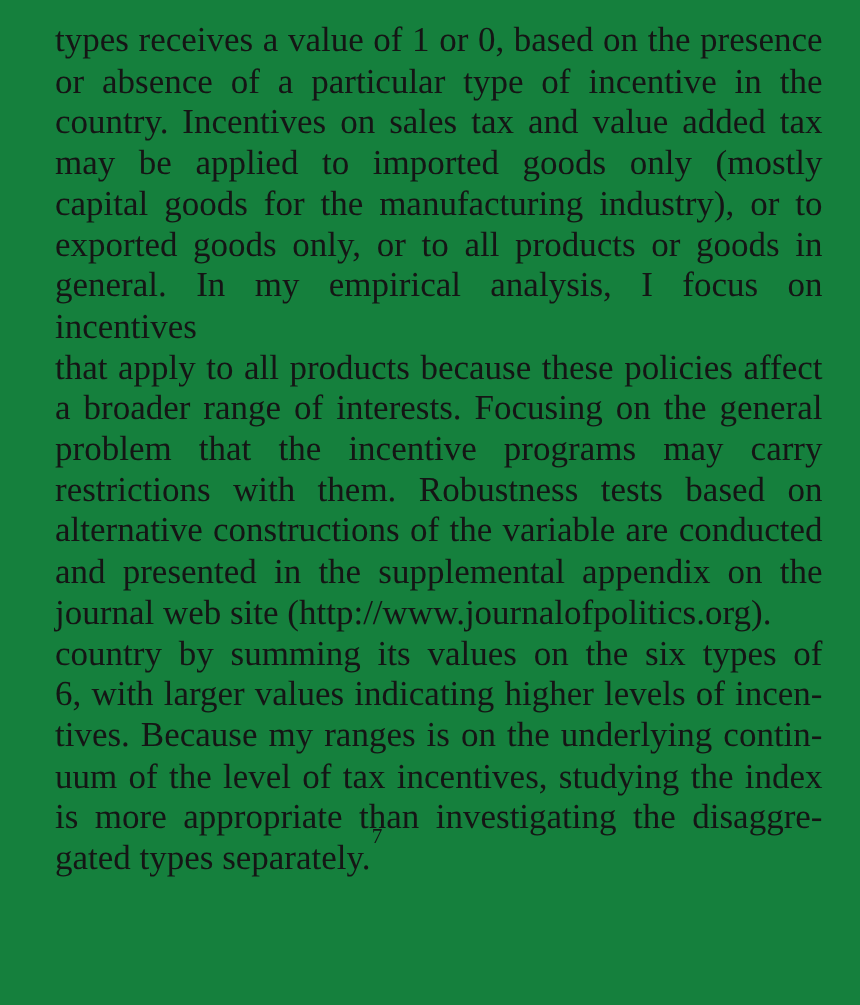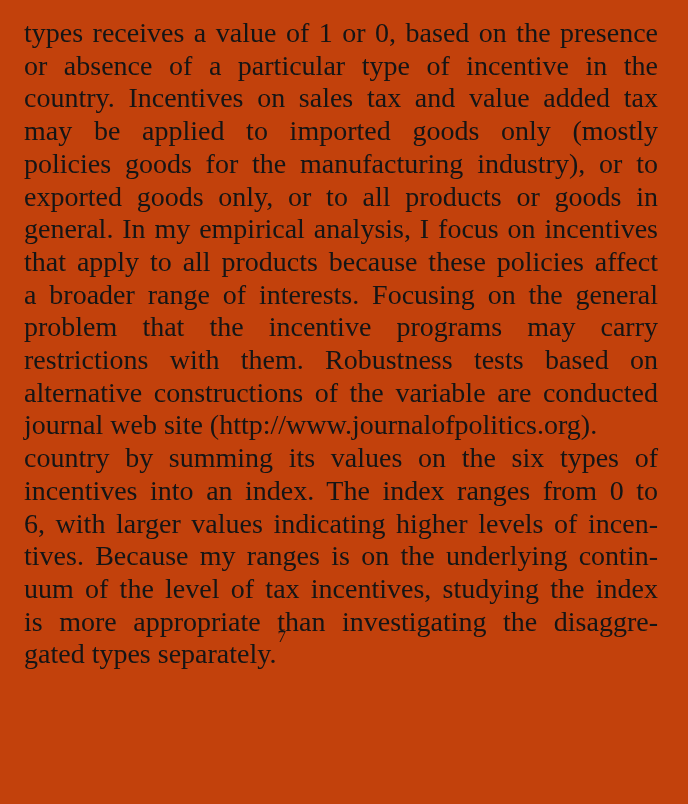--- a/index.html
+++ b/index.html
@@ -5,22 +5,22 @@
   html, body {
     margin: 0;
     padding: 0;
     background: #ffffff;
   }
   .page {
     position: relative;
     width: 688px;
     height: 804px;
     box-sizing: border-box;
-    background: #c2410c;
-    padding: 17px 30px 0 24px;
+    background: #15803d;
+    padding: 17px 30px 0 44px;
     overflow: hidden;
   }
   .paragraph {
     margin: 0;
     padding: 0;
   }
   .line {
     font-family: "Liberation Serif", serif;
     font-size: 28px;
     line-height: 32.7px;
@@ -49,34 +49,34 @@
 </head>
 <body>
 
 <div class="page">
 
   <div class="paragraph">
     <div class="line">types receives a value of 1 or 0, based on the presence</div>
     <div class="line">or absence of a particular type of incentive in the</div>
     <div class="line">country. Incentives on sales tax and value added tax</div>
     <div class="line">may be applied to imported goods only (mostly</div>
-    <div class="line">policies goods for the manufacturing industry), or to</div>
+    <div class="line">capital goods for the manufacturing industry), or to</div>
     <div class="line">exported goods only, or to all products or goods in</div>
     <div class="line">general. In my empirical analysis, I focus on incentives</div>
     <div class="line">that apply to all products because these policies affect</div>
     <div class="line">a broader range of interests. Focusing on the general</div>
     <div class="line">problem that the incentive programs may carry</div>
     <div class="line">restrictions with them. Robustness tests based on</div>
     <div class="line">alternative constructions of the variable are conducted</div>
+    <div class="line">and presented in the supplemental appendix on the</div>
     <div class="line lastline">journal web site (http://www.journalofpolitics.org).</div>
   </div>
 
   <div class="paragraph">
     <div class="line">country by summing its values on the six types of</div>
-    <div class="line">incentives into an index. The index ranges from 0 to</div>
     <div class="line">6, with larger values indicating higher levels of incen-</div>
     <div class="line">tives. Because my ranges is on the underlying contin-</div>
     <div class="line">uum of the level of tax incentives, studying the index</div>
     <div class="line">is more appropriate than investigating the disaggre-</div>
     <div class="line lastline">
       <span>gated types separately.</span><sup class="fnref">7</sup>
     </div>
   </div>
 
 </div>

